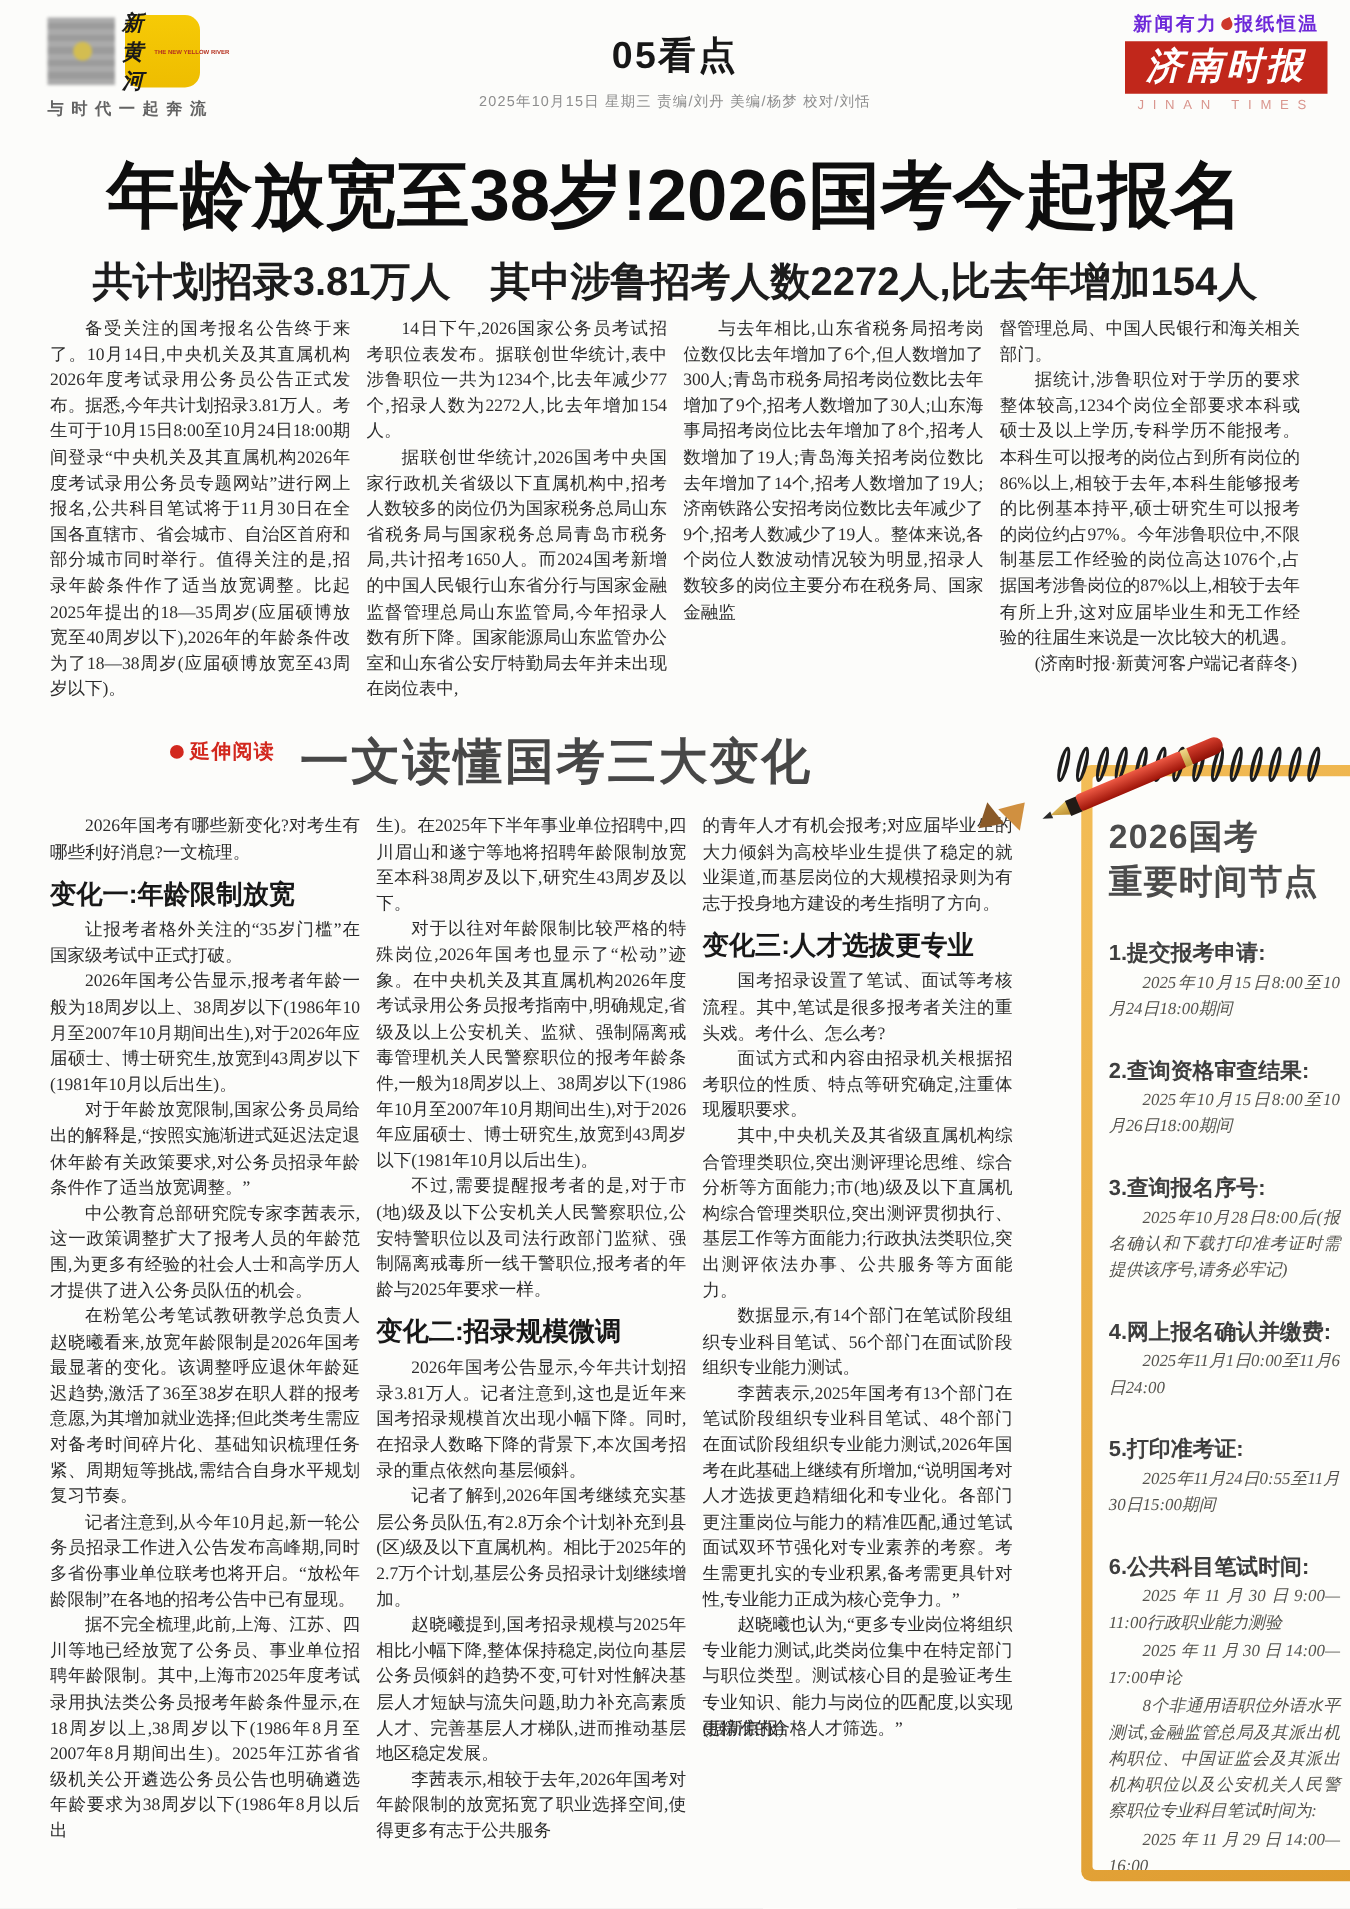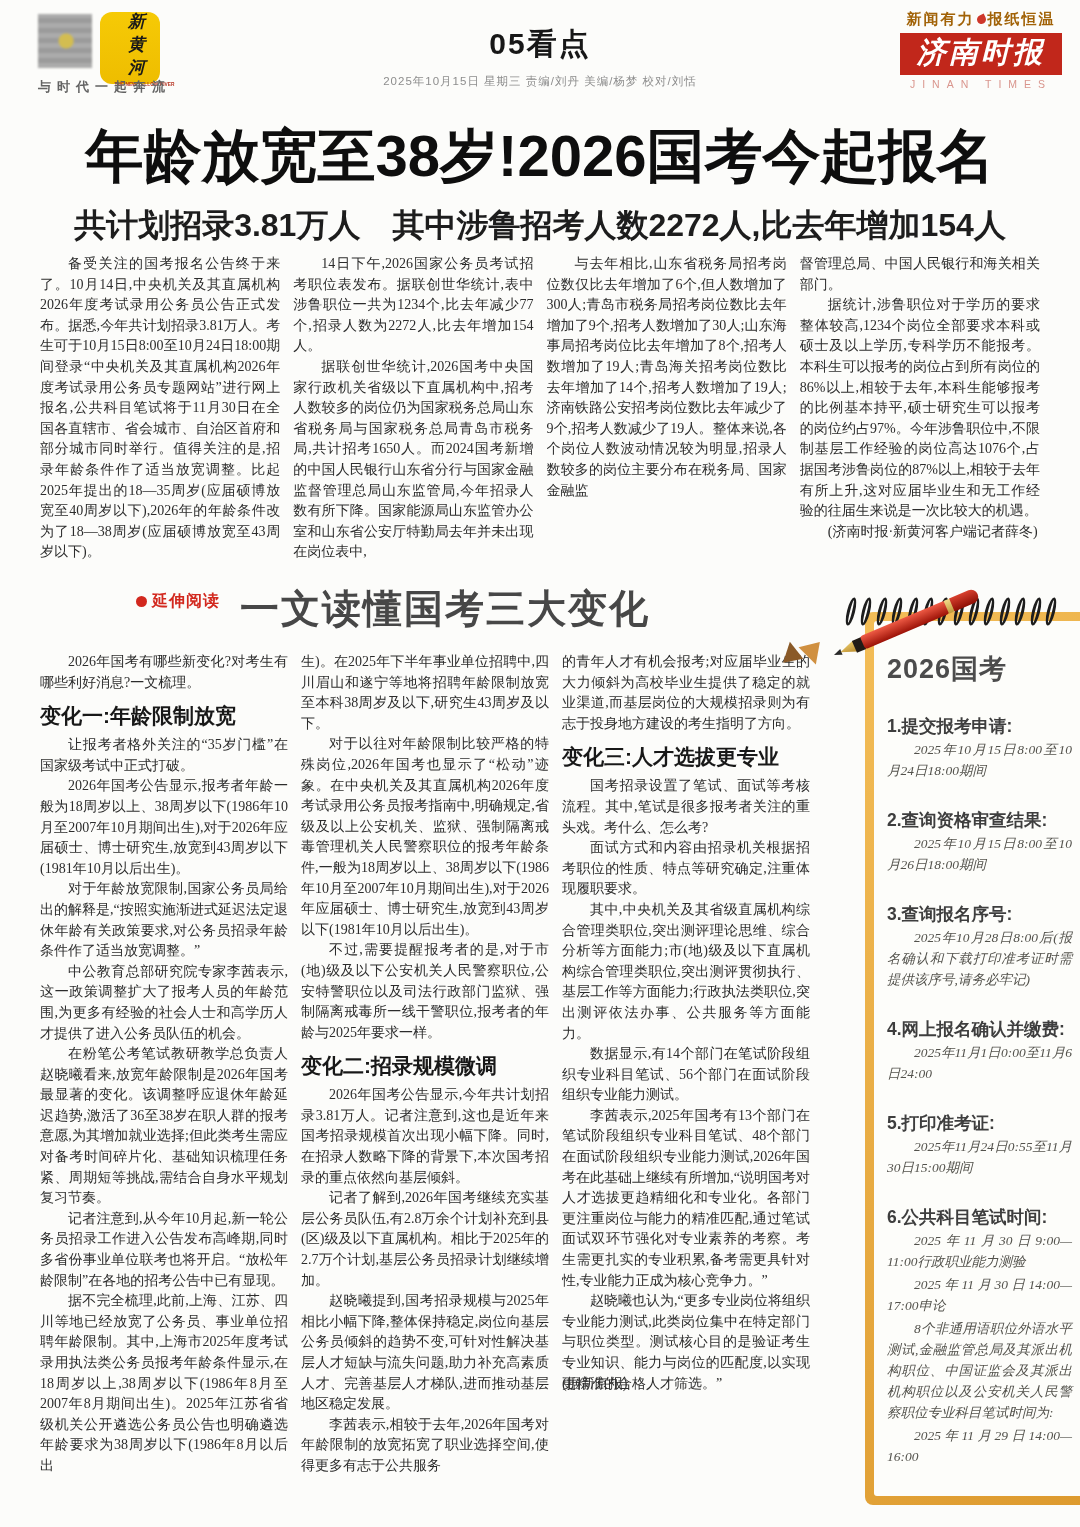--- a/index.html
+++ b/index.html
@@ -13,32 +13,32 @@
   .hdr { position:absolute; left:0; top:0; width:100%; height:110px; }
   .brand-left { position:absolute; left:38px; top:12px; width:170px; height:90px; }
   .qr {
     position:absolute; left:0; top:2px; width:54px; height:54px;
     background:
       radial-gradient(circle at 52% 50%, #d3bd51 0 7px, rgba(0,0,0,0) 8px),
       repeating-linear-gradient(0deg,#ababab 0 5px,#9b9b9b 5px 10px);
     filter:blur(1.2px);
   }
   .appicon {
-    position:absolute; left:62px; top:0; width:60px; height:72px;
+    position:absolute; left:62px; top:0; width:60px; height:58px;
     background:linear-gradient(#f6ca06,#eebd00); border-radius:12px;
-    display:flex; flex-direction:column; align-items:center; justify-content:center;padding-left:28px;
+    display:flex; align-items:center; justify-content:center;padding-left:28px;
   }
   .appicon .cn { font:italic 700 17px "Liberation Serif",serif; color:#191919; letter-spacing:1px; }
   .appicon .en { font:700 6px "Liberation Sans",sans-serif; color:#b5311f; transform:scale(.8); white-space:nowrap; margin-top:2px; }
   .tagline { position:absolute; left:0; top:66px; width:170px; font:700 13px "Liberation Sans",sans-serif; color:#636363; letter-spacing:6px; white-space:nowrap; }
   .center-head { position:absolute; left:50%; transform:translateX(-50%); top:24px; text-align:center; width:600px; }
   .page-label { font:700 30px "Liberation Sans","DejaVu Sans",sans-serif; color:#171717; letter-spacing:2px; }
   .date-line { margin-top:9px; font:400 11.5px "Liberation Sans",sans-serif; color:#8d8d8d; letter-spacing:1px; }
   .brand-right { position:absolute; right:18px; top:10px; width:162px; text-align:center; }
-  .slogan { font:700 15px "Liberation Sans",sans-serif; color:#a16207; letter-spacing:2px; white-space:nowrap; }
+  .slogan { font:700 15px "Liberation Sans",sans-serif; color:#6d28d9; letter-spacing:2px; white-space:nowrap; }
   .bird { display:inline-block; width:9px; height:9px; background:#ce372b; border-radius:50% 0 50% 50%; transform:rotate(-25deg); margin:0 2px; }
   .masthead-box {
     margin-top:4px; background:#c1271b; color:#fff; height:42px; line-height:40px;
     font:italic 700 29px "Liberation Serif",serif; letter-spacing:3px; white-space:nowrap; overflow:hidden;
   }
   .masthead-en { margin-top:3px; font:400 10.5px "Liberation Sans",sans-serif; color:#d9958d; letter-spacing:7px; white-space:nowrap; }
   
   .headline-block { position:absolute; left:0; top:118px; width:100%; text-align:center; }
   .headline-block h1 {
     font:900 58px "Liberation Sans","DejaVu Sans",sans-serif; color:#0e0e0e; letter-spacing:0;
@@ -193,20 +193,21 @@
         <p class="blk pi">赵晓曦也认为,“更多专业岗位将组织专业能力测试,此类岗位集中在特定部门与职位类型。测试核心目的是验证考生专业知识、能力与岗位的匹配度,以实现更精准的合格人才筛选。”</p>
         <p class="blk credit">(据新京报)</p>
       </div>
   </div>
 
   <div class="butterfly"></div>
 
   <div class="notepad">
     <div class="paper">
       <div class="np-title">2026国考</div>
+      <div class="np-title">重要时间节点</div>
       <div>
 
       <p class="blk nh">1.提交报考申请:</p>
           <p class="blk nb">2025年10月15日8:00至10月24日18:00期间</p>
           <p class="blk nh">2.查询资格审查结果:</p>
           <p class="blk nb">2025年10月15日8:00至10月26日18:00期间</p>
           <p class="blk nh">3.查询报名序号:</p>
           <p class="blk nb">2025年10月28日8:00后(报名确认和下载打印准考证时需提供该序号,请务必牢记)</p>
           <p class="blk nh">4.网上报名确认并缴费:</p>
           <p class="blk nb">2025年11月1日0:00至11月6日24:00</p>

